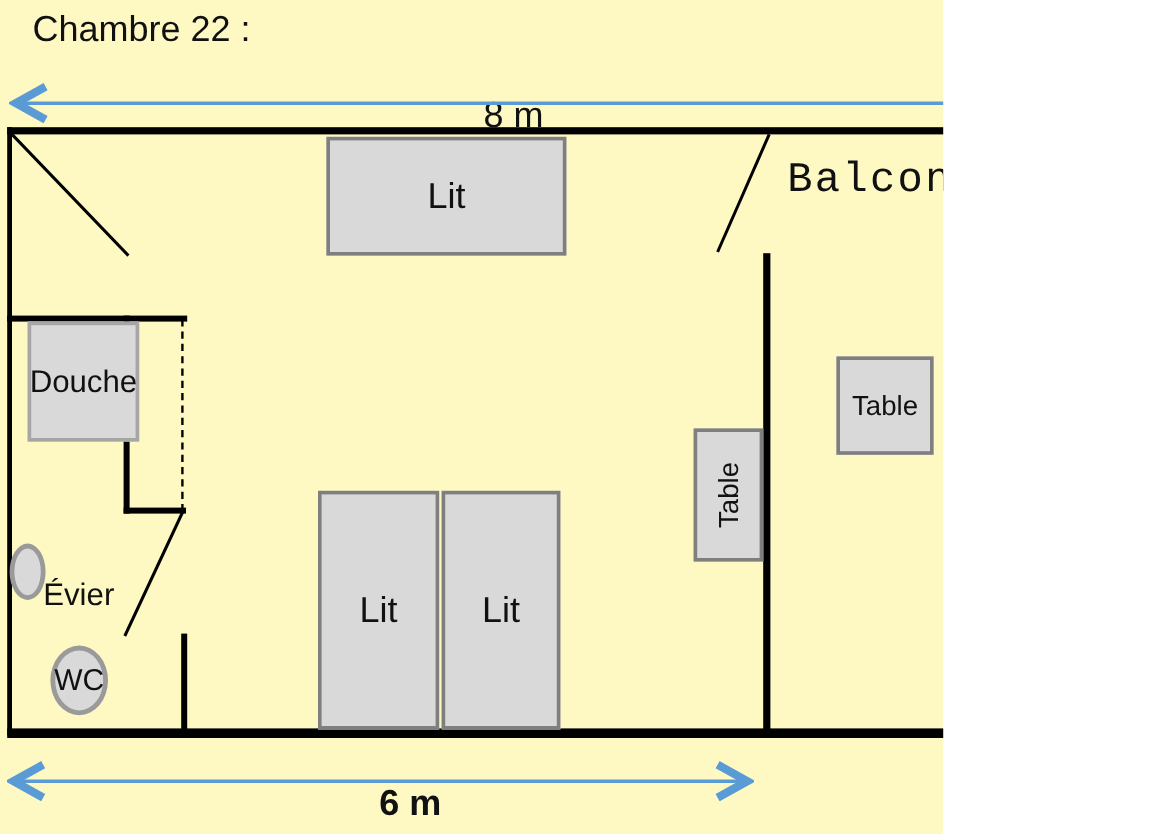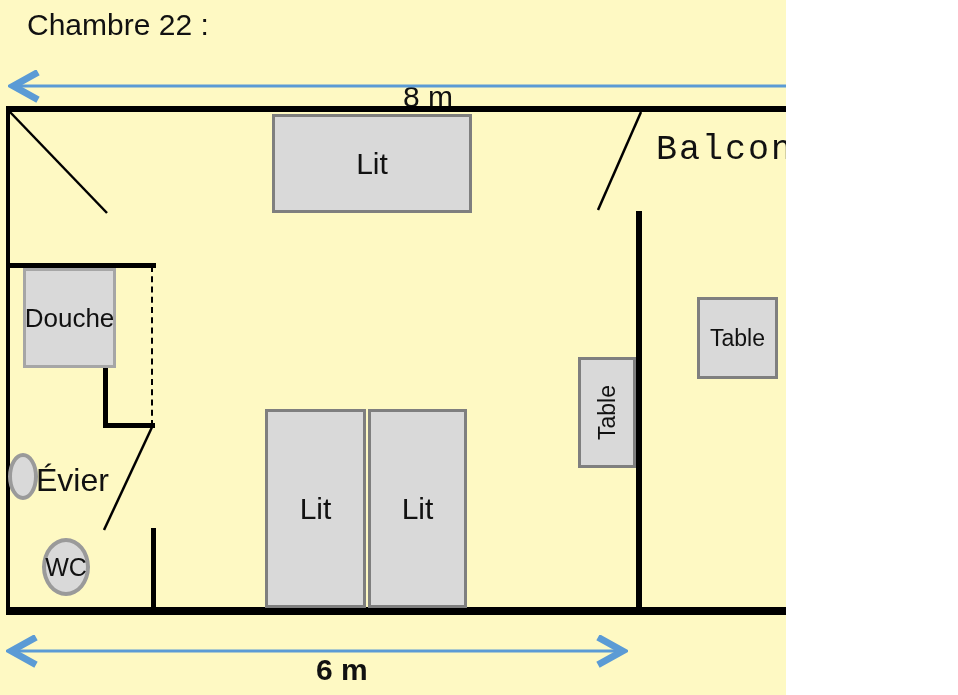--- a/index.html
+++ b/index.html
@@ -14,21 +14,21 @@
   body{background:#ffffff;font-family:"Liberation Sans",sans-serif;}
   .canvas{position:relative;width:786px;height:695px;background:#fef9c3;overflow:hidden;color:var(--text);}
 
   .label{position:absolute;white-space:nowrap;color:var(--text);}
   .title{left:27px;top:8px;font-size:30px;}
   .dim-label{font-size:30px;}
   .lbl-8m{left:403px;top:48px;margin-top:32px;}
   .lbl-5m{left:890px;top:350px;margin-left:28px;}
   .lbl-6m{left:316px;top:653px;font-weight:bold;}
   .lbl-balcon{left:656px;top:130px;font-size:35px;letter-spacing:2px;font-family:Liberation Mono, monospace;text-align:center;}
-  .lbl-evier{left:36px;top:462px;font-size:32px;}
+  .lbl-evier{left:36px;top:480px;font-size:26px;}
 
   .wall{position:absolute;background:var(--wall);}
   .w-top{left:6px;top:106px;width:832px;height:6px;}
   .w-left{left:6px;top:106px;width:4px;height:507px;}
   .w-right{left:828px;top:106px;width:9px;height:510px;}
   .w-bottom{left:6px;top:607px;width:831px;height:8px;}
   .w-bath-top{left:6px;top:263px;width:150px;height:5px;}
   .w-bath-v{left:103px;top:263px;width:5px;height:165px;}
   .w-bath-h{left:103px;top:423px;width:52px;height:5px;}
   .w-door-low{left:151px;top:528px;width:5px;height:82px;}

